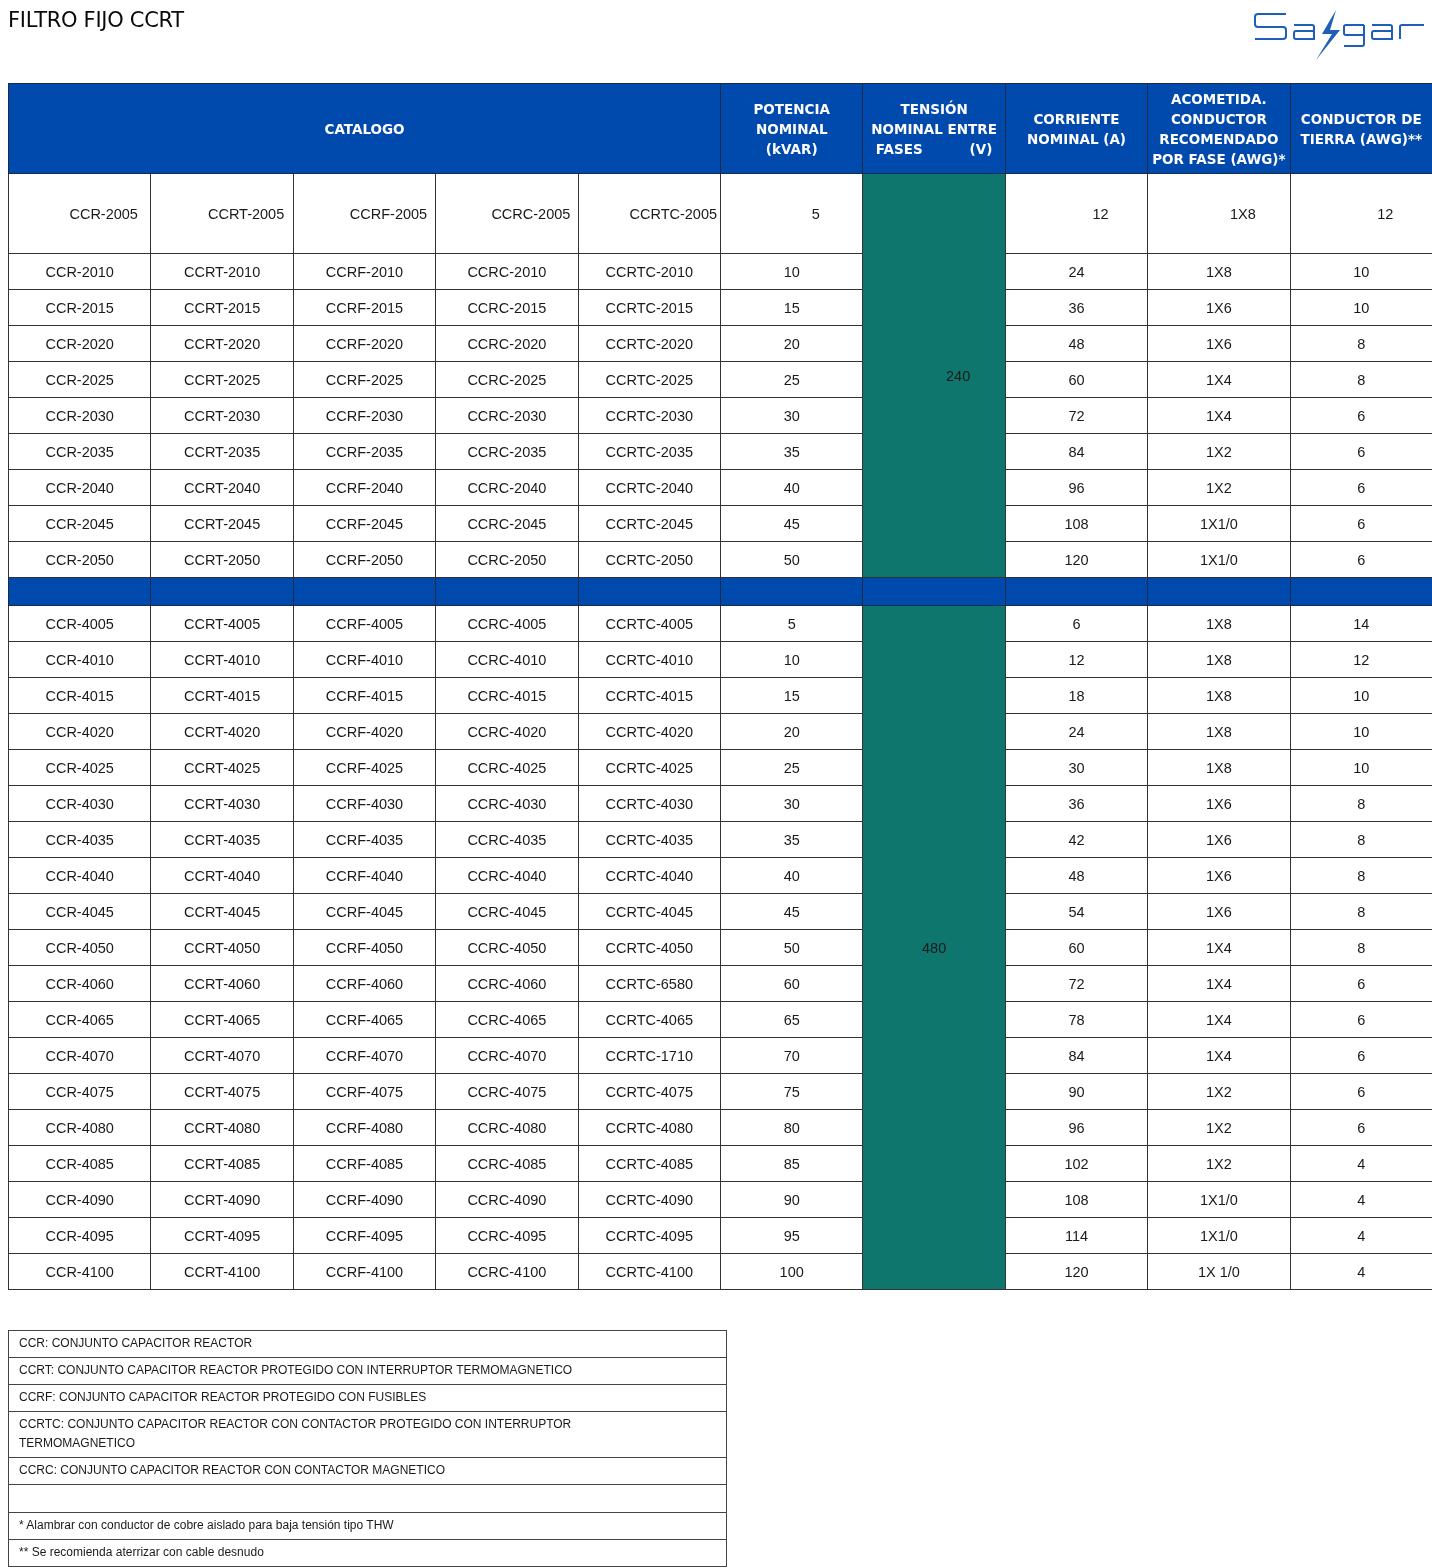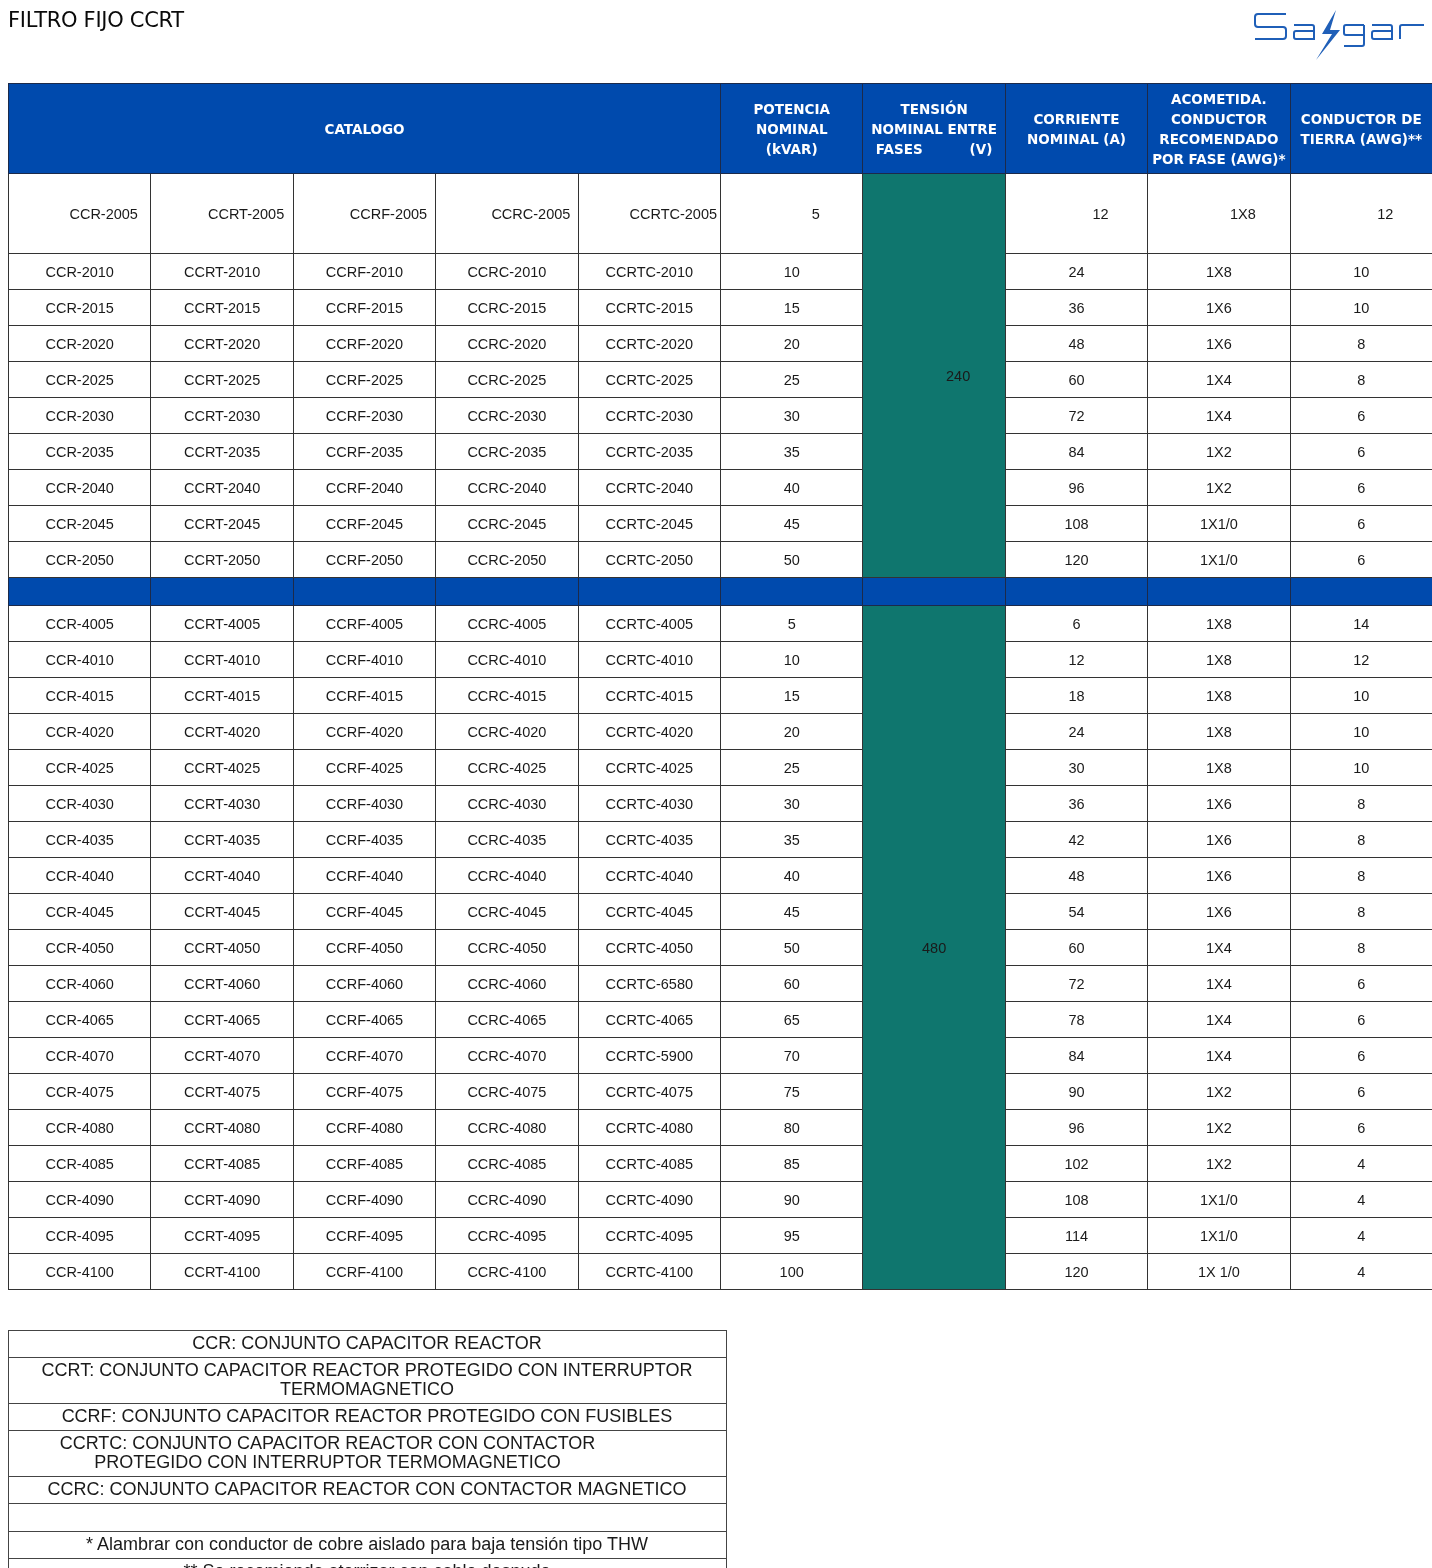--- a/index.html
+++ b/index.html
@@ -31,22 +31,22 @@
   table.spec tbody td { font-size: 14.5px; color: #1a1a1a; height: 35px; }
   table.spec tbody tr.first td { height: 79px; padding-left: 48px; }
   table.spec tr.separator td { background: #004aad; height: 27px; border-color: #1c2a4a; }
   table.spec td.merged { background: #0f766e; }
 
   table.legend {
     position: absolute; left: 8px; top: 1330px; width: 719px;
     border-collapse: collapse;
   }
   table.legend td {
-    border: 1px solid #444; font-size: 18px; color: #1a1a1a;
-    padding: 3px 1px 4px 0; line-height: 19px; text-align: center;
+    border: 1px solid #444; font-size: 12px; color: #1a1a1a;
+    padding: 3px 1px 4px 10px; line-height: 19px; text-align: left;
   }
   table.legend td.blank { height: 20px; }
 </style>
 </head>
 <body>
 
 <div class="title">FILTRO FIJO CCRT</div>
 
 <svg class="logo" viewBox="0 0 178 58" fill="none" stroke="#1f5fb8" stroke-width="2">
   <title>Salgar</title>
@@ -361,21 +361,21 @@
         <td>65</td>
         <td>78</td>
         <td>1X4</td>
         <td>6</td>
       </tr>
       <tr>
         <td>CCR-4070</td>
         <td>CCRT-4070</td>
         <td>CCRF-4070</td>
         <td>CCRC-4070</td>
-        <td>CCRTC-5900</td>
+        <td>CCRTC-1710</td>
         <td>70</td>
         <td>84</td>
         <td>1X4</td>
         <td>6</td>
       </tr>
       <tr>
         <td>CCR-4075</td>
         <td>CCRT-4075</td>
         <td>CCRF-4075</td>
         <td>CCRC-4075</td>

